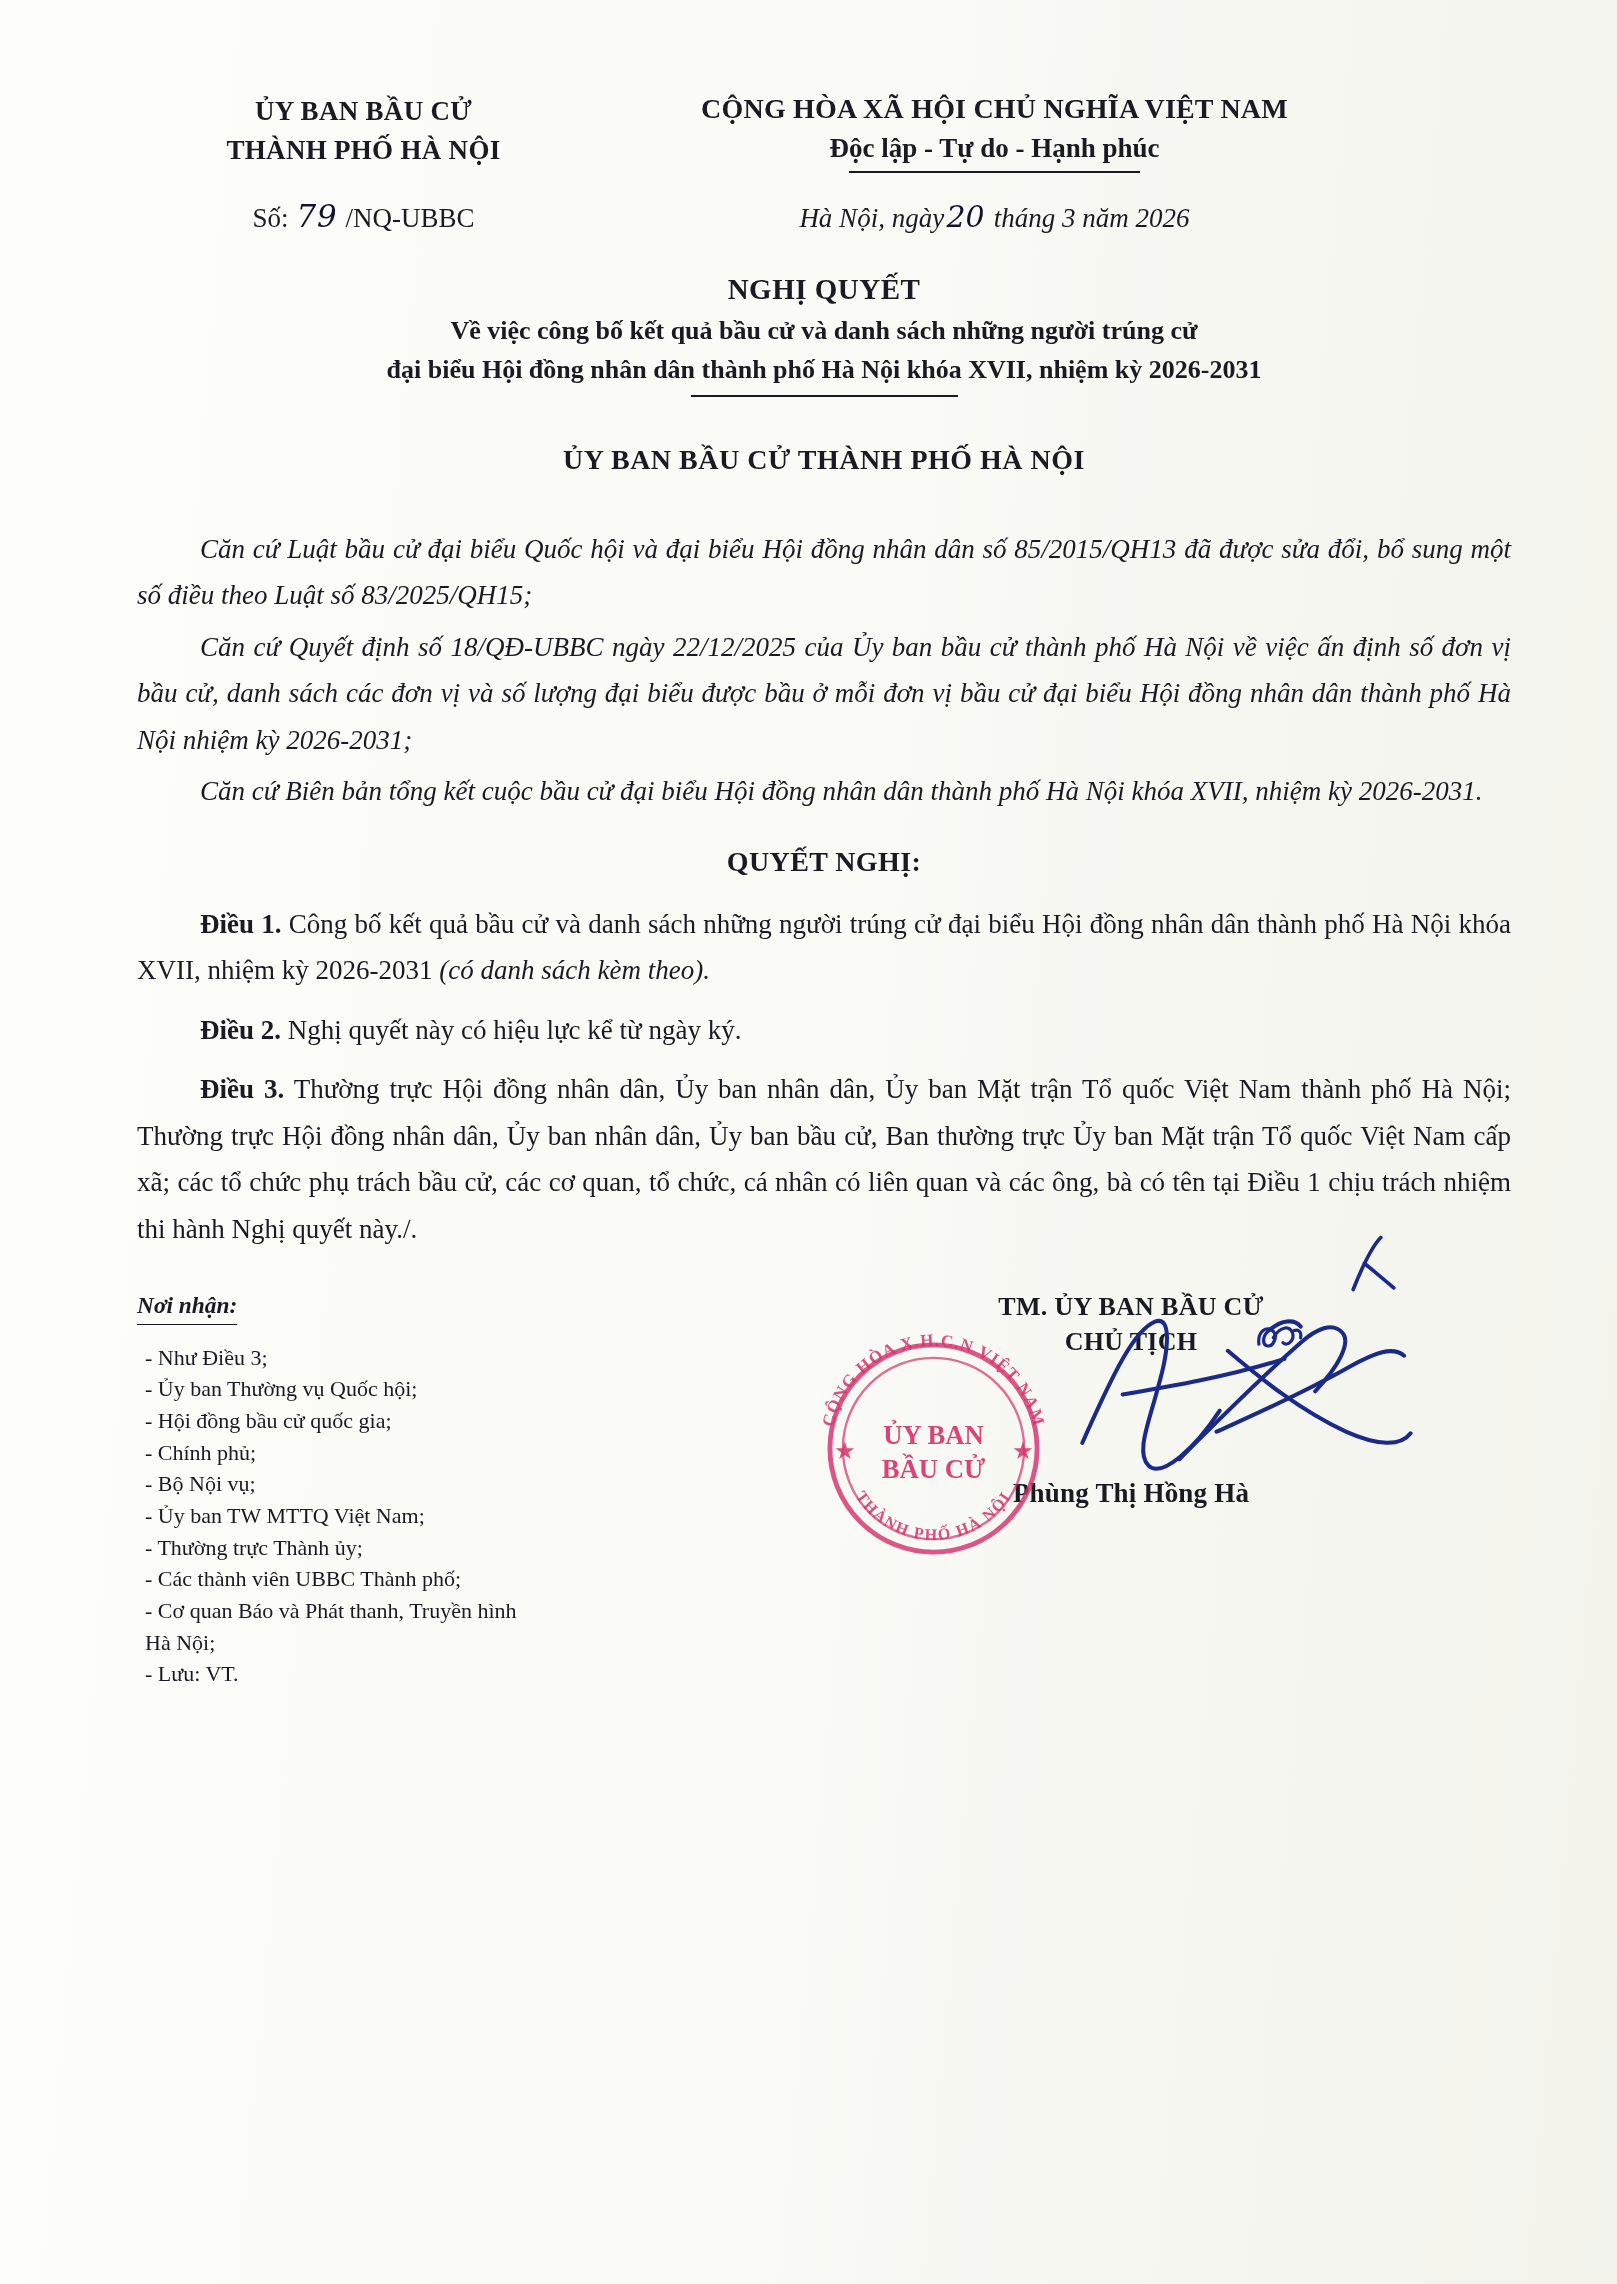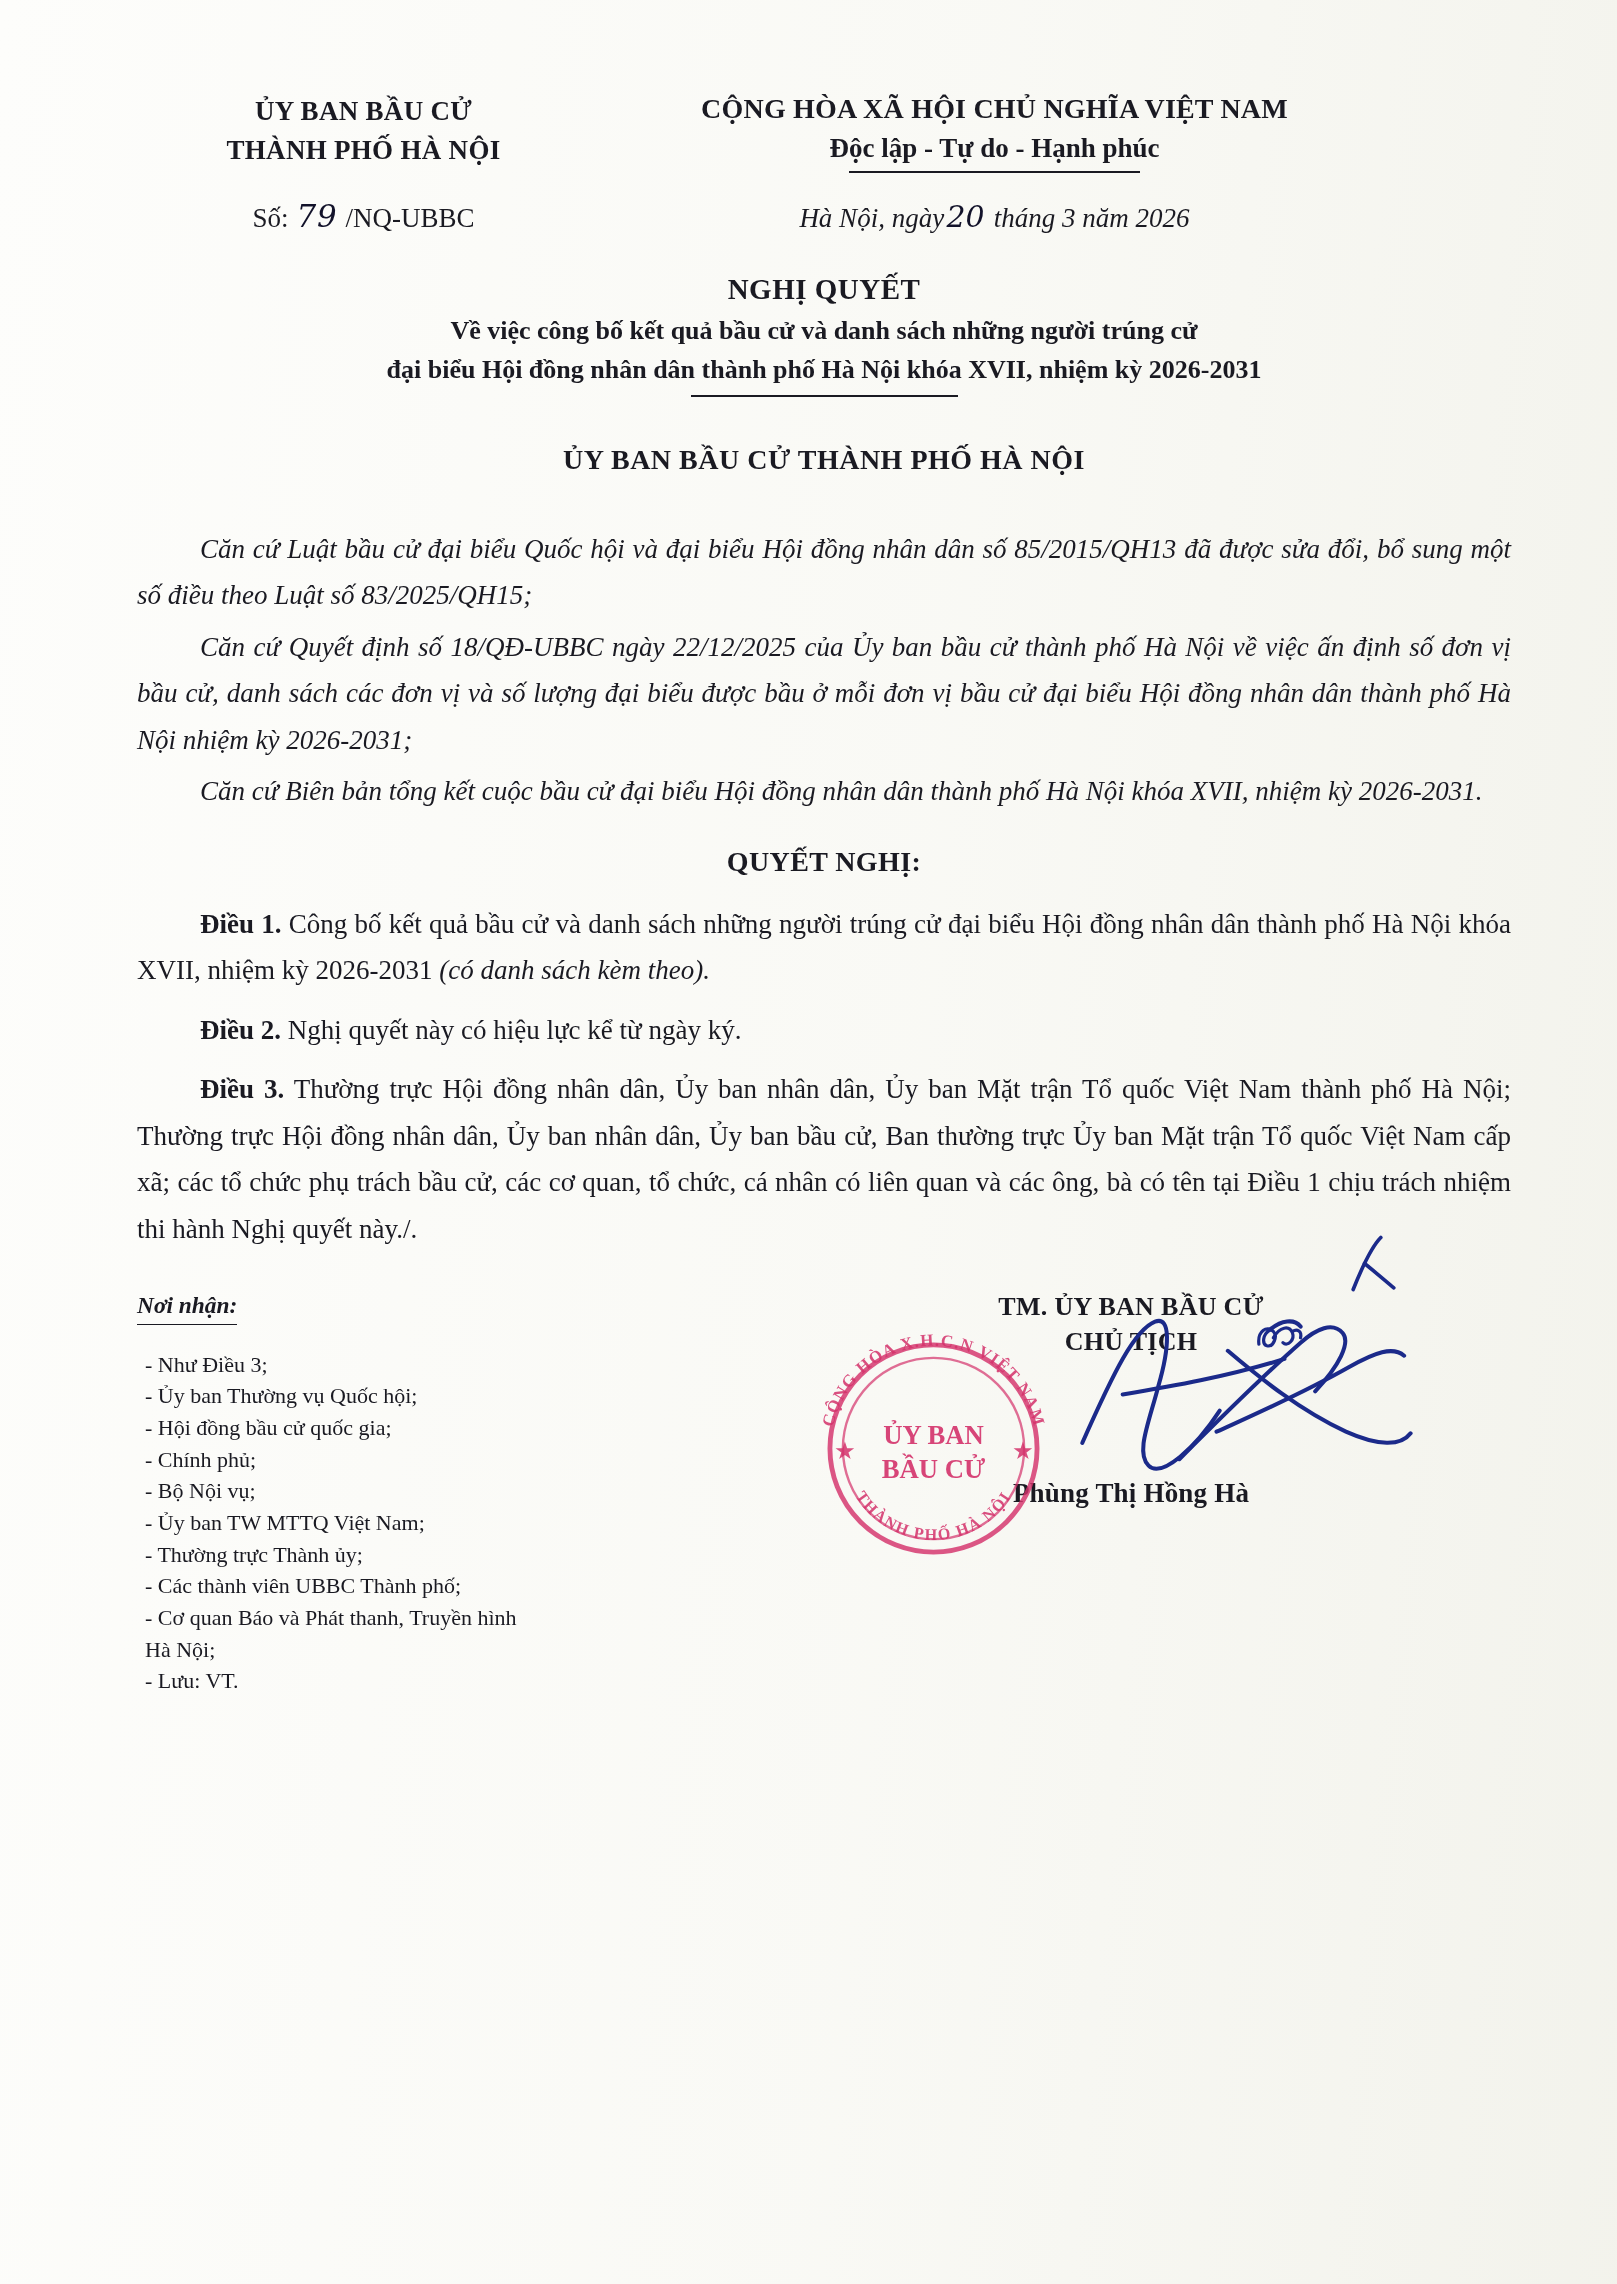--- a/index.html
+++ b/index.html
@@ -187,21 +187,21 @@
     width: 614px;
     font-size: 22px;
     line-height: 1.44;
   }
   .recipients .rec-title {
     font-weight: bold;
     font-style: italic;
     font-size: 23.4px;
     position: relative;
     display: inline-block;
-    margin-bottom: 18px;
+    margin-bottom: 11px;
   }
   .recipients .rec-title:after {
     content: "";
     position: absolute;
     left: 0; right: 0; bottom: -2.4px;
     height: 1.2px;
     background: #1a1a22;
   }
   .recipients ul {
     list-style: none;

